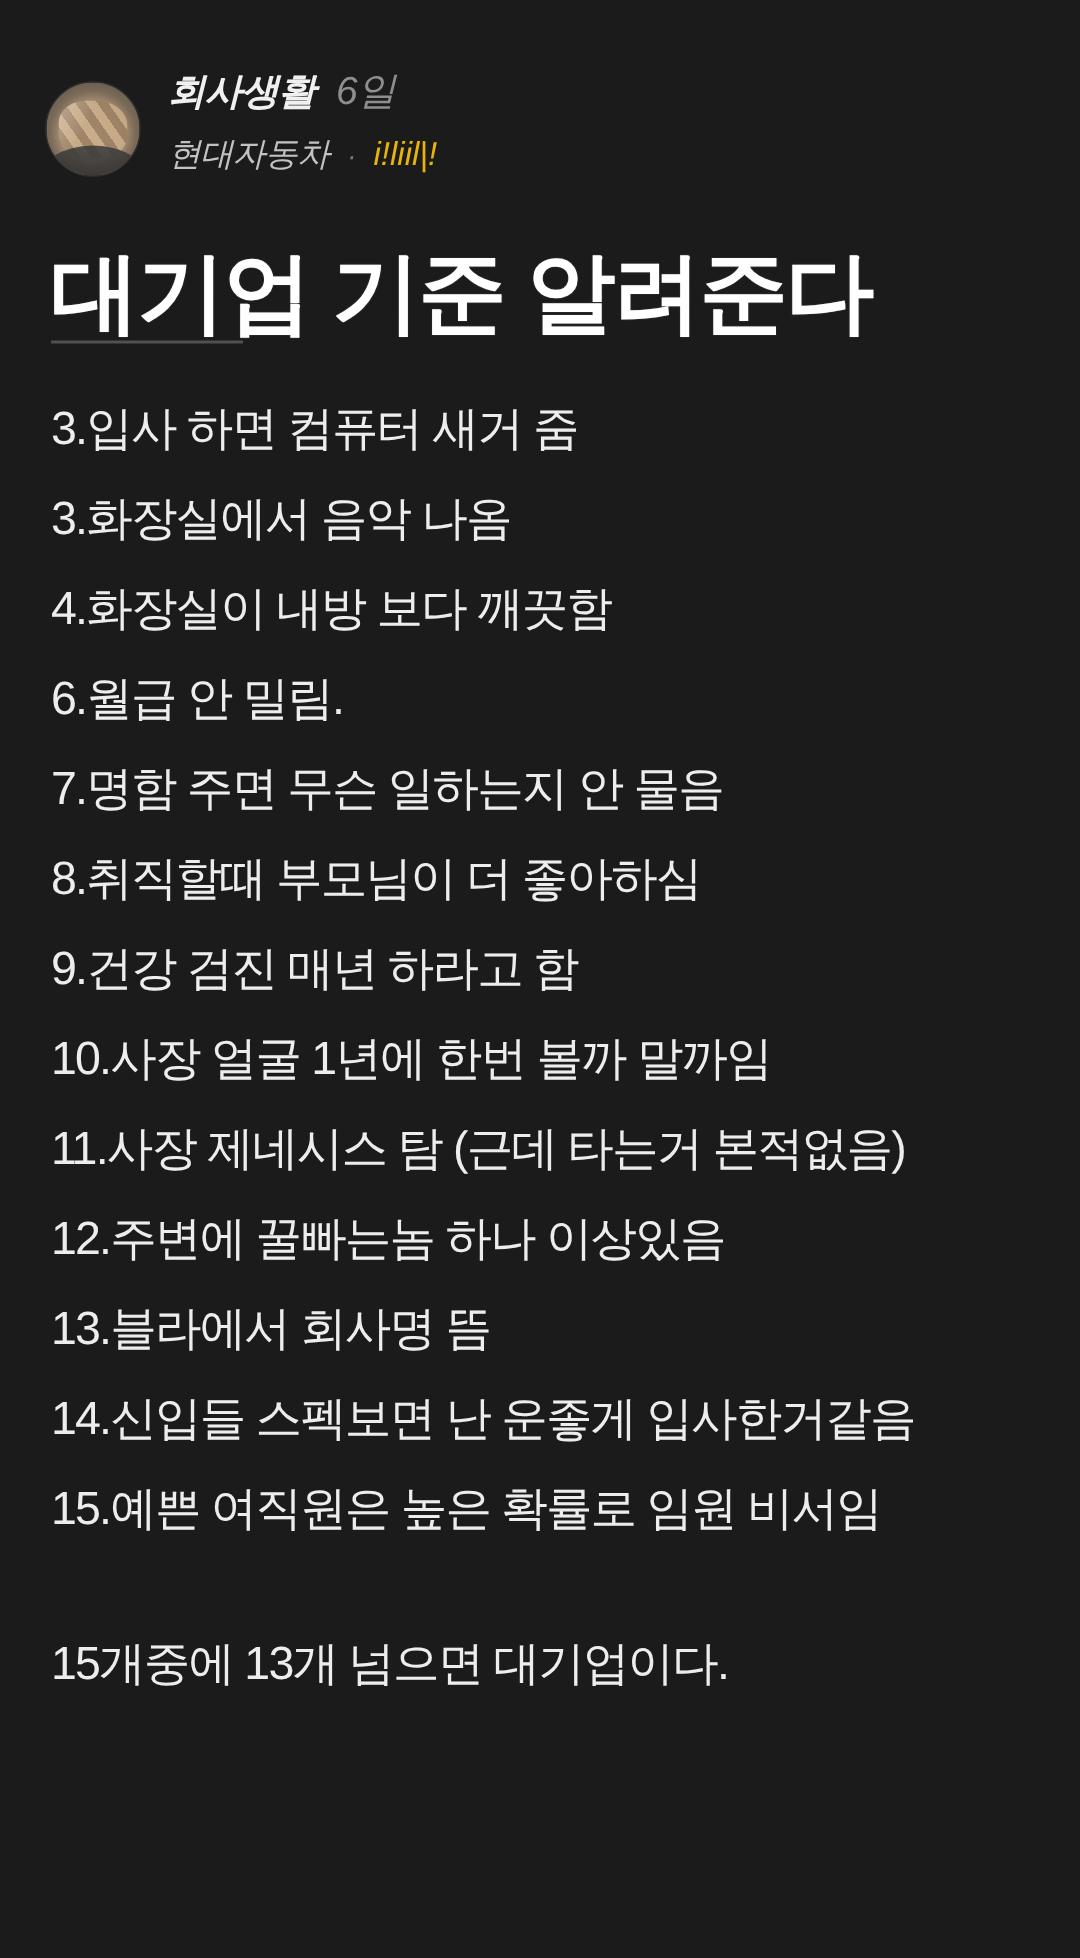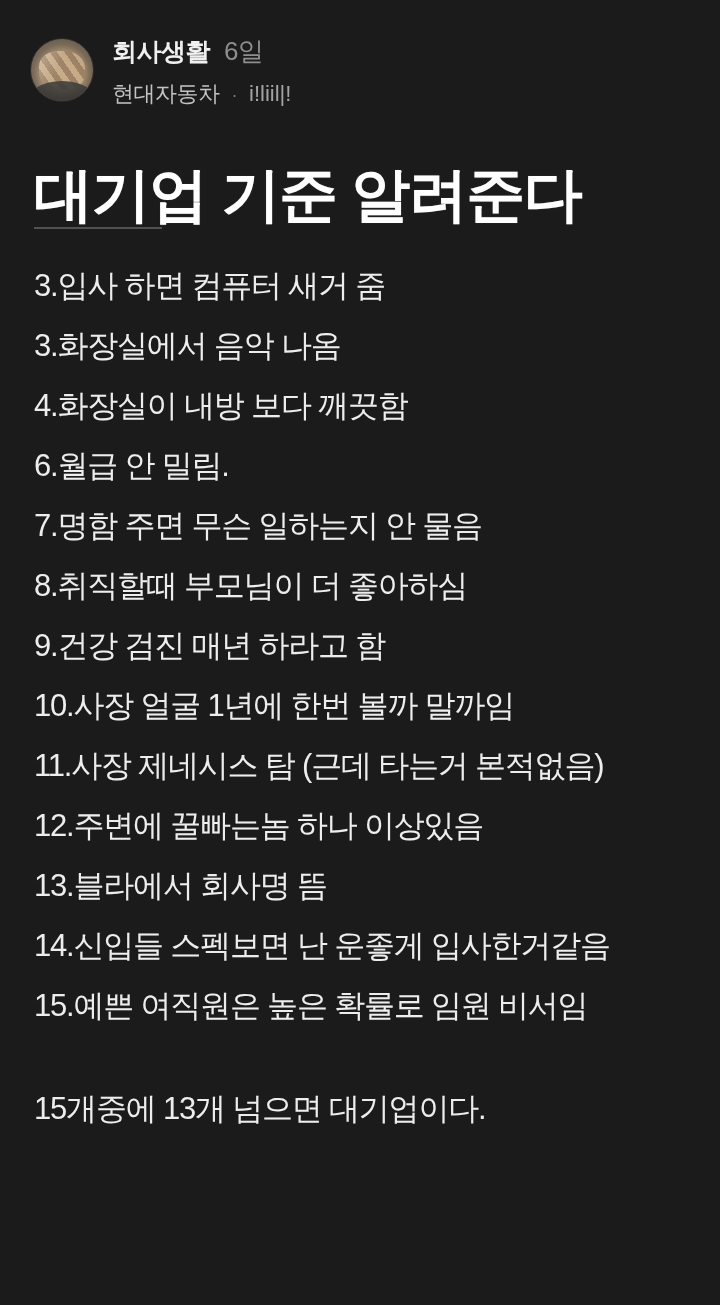--- a/index.html
+++ b/index.html
@@ -20,24 +20,25 @@
     position: relative;
     width: 720px;
     height: 1305px;
     background: #1b1b1b;
     box-sizing: border-box;
   }
 
   
   .post-header {
     display: flex;
-    align-items: center;
+    align-items: flex-end;
     padding: 18px 22px 0 30px;
     height: 118px;
     box-sizing: border-box;
+    font-style: italic;
   }
 
   .avatar {
     width: 62px;
     height: 62px;
     border-radius: 50%;
     flex: 0 0 62px;
     margin-top: 4px;
     background:
       radial-gradient(circle at 50% 55%, #d8c6ad 0%, #b99d7c 38%, #7b6a58 62%, #4a4a4a 100%);
@@ -94,21 +95,21 @@
     display: flex;
     align-items: baseline;
     gap: 12px;
     font-size: 22px;
     color: #b4b4b4;
     letter-spacing: -0.5px;
   }
   .company-name { color: #c2c2c2; }
   .dot-sep { color: #7d7d7d; font-size: 18px; }
   .masked-id {
-    color: #a3a3a3;
+    color: #eab308;
     letter-spacing: 0px;
   }
 
   
   .post-body {
     padding: 44px 30px 0 34px;
   }
 
   .post-title {
     font-size: 59px;

